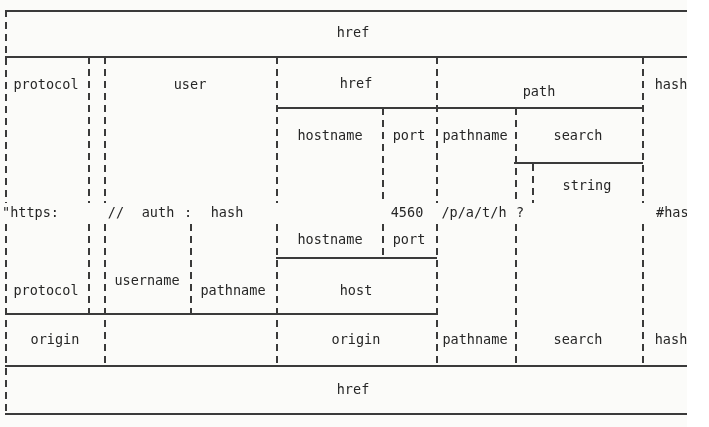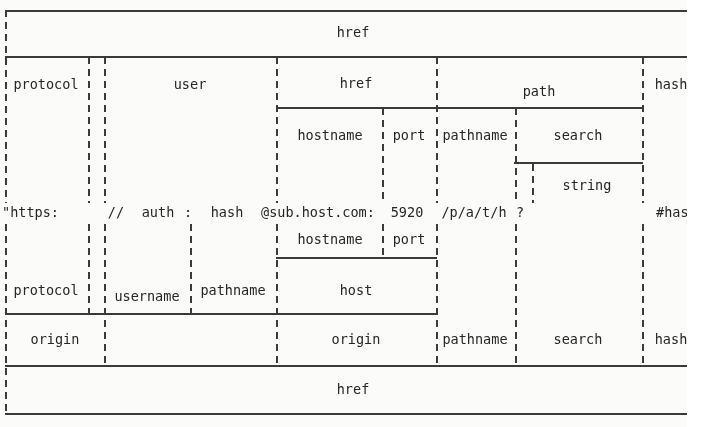--- a/index.html
+++ b/index.html
@@ -84,30 +84,29 @@
   <div class="lb" style="left:409px;top:136px">port</div>
   <div class="lb" style="left:475px;top:136px">pathname</div>
   <div class="lb" style="left:578px;top:136px">search</div>
   <div class="lb" style="left:587px;top:186px">string</div>
 
   <div class="lb-left" style="left:2px;top:213px">"https:</div>
   <div class="lb" style="left:116px;top:213px">//</div>
   <div class="lb" style="left:158px;top:213px">auth</div>
   <div class="lb" style="left:188px;top:213px">:</div>
   <div class="lb" style="left:227px;top:213px">hash</div>
-  <div class="lb-left" style="left:261px;top:213px">@sub.host.com:</div>
-  <div class="lb" style="left:407px;top:213px">5920</div>
+  <div class="lb" style="left:407px;top:213px">4560</div>
   <div class="lb" style="left:474px;top:213px">/p/a/t/h</div>
   <div class="lb" style="left:520px;top:213px">?</div>
   <div class="lb-left" style="left:656px;top:213px">#hash"</div>
 
   <div class="lb" style="left:330px;top:240px">hostname</div>
   <div class="lb" style="left:409px;top:240px">port</div>
   <div class="lb" style="left:46px;top:291px">protocol</div>
-  <div class="lb" style="left:147px;top:297px">username</div>
+  <div class="lb" style="left:147px;top:281px">username</div>
   <div class="lb" style="left:233px;top:291px">pathname</div>
   <div class="lb" style="left:356px;top:291px">host</div>
   <div class="lb" style="left:55px;top:340px">origin</div>
   <div class="lb" style="left:356px;top:340px">origin</div>
   <div class="lb" style="left:475px;top:340px">pathname</div>
   <div class="lb" style="left:578px;top:340px">search</div>
   <div class="lb" style="left:671px;top:340px">hash</div>
   <div class="lb" style="left:353px;top:390px">href</div>
 
 </div>

